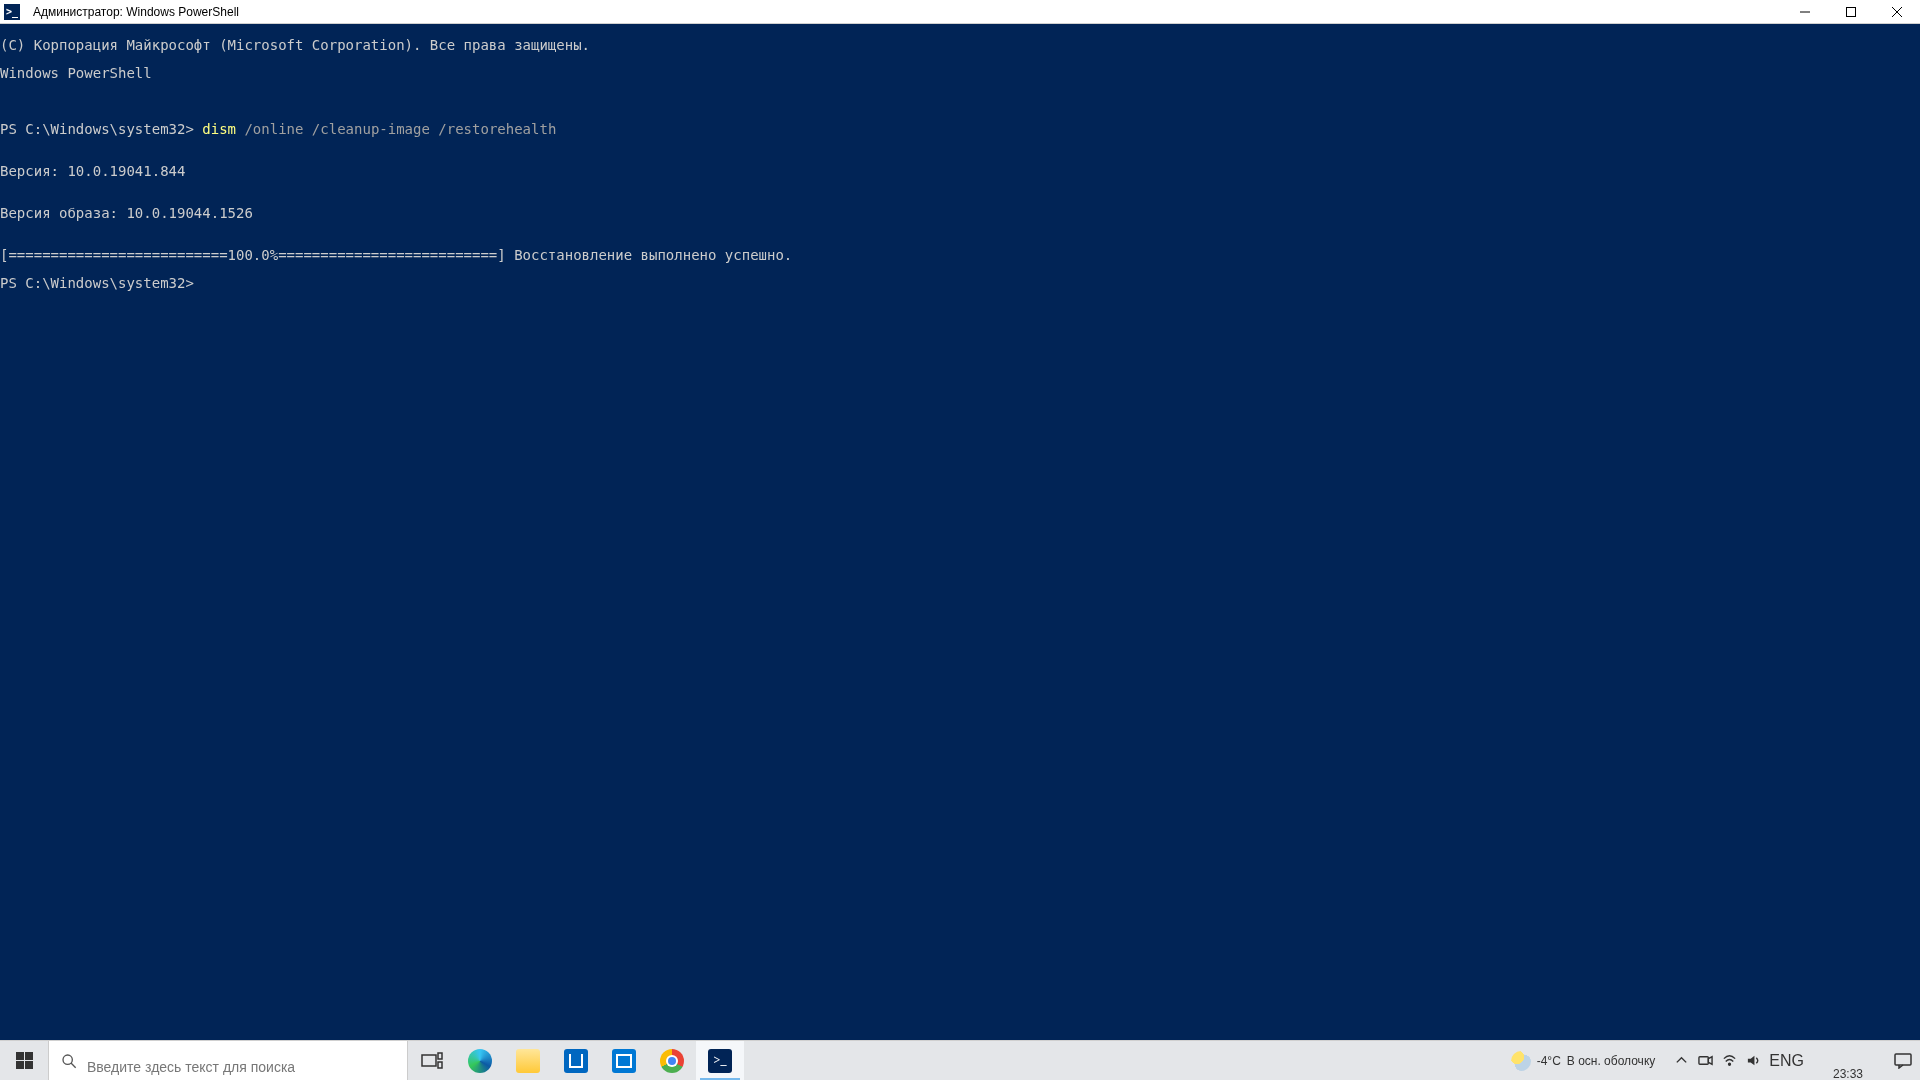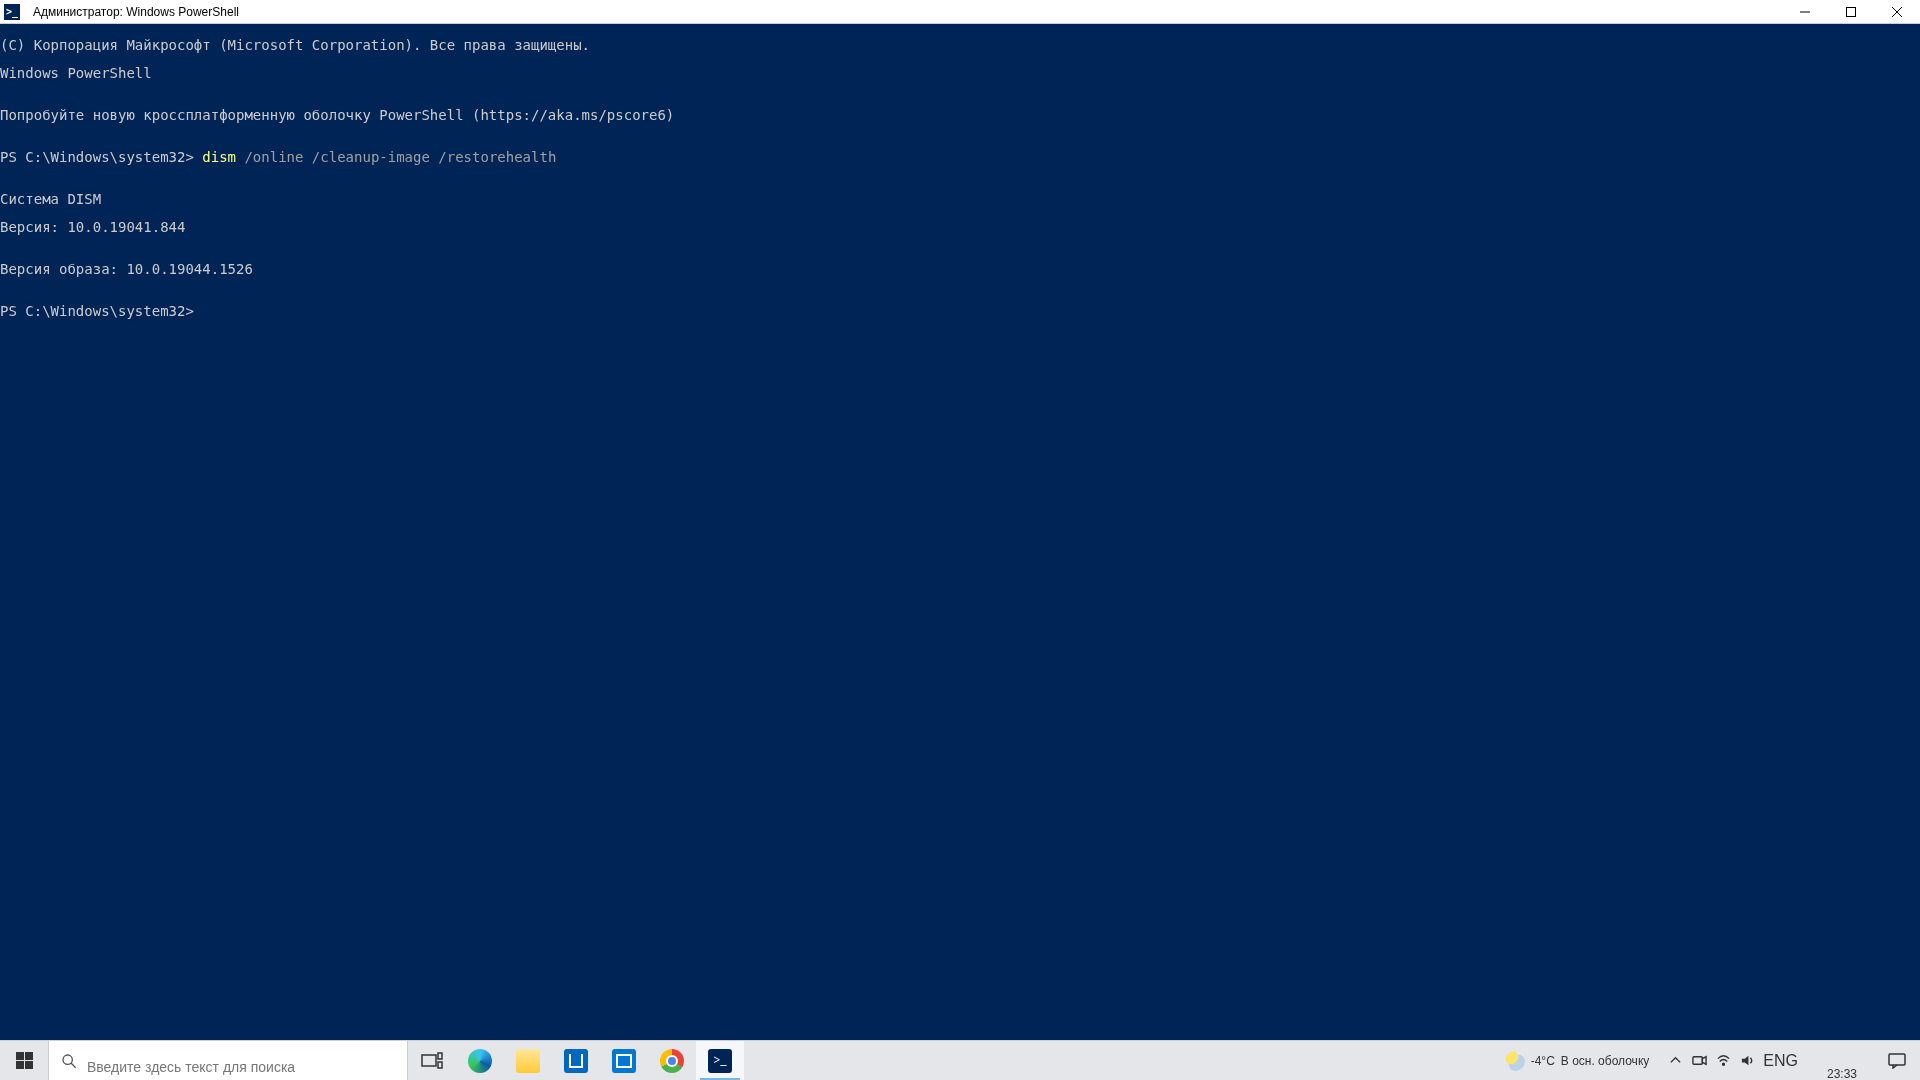--- a/index.html
+++ b/index.html
@@ -51,21 +51,21 @@
   .taskbar {
     position: absolute; bottom: 0; left: 0; right: 0;
     height: 40px;
     background: #e4e6e9;
     display: flex;
     align-items: stretch;
     justify-content: space-between;
     border-top: 1px solid #d0d0d0;
   }
   .taskbar-left { display: flex; align-items: stretch; }
-  .taskbar-right { display: flex; align-items: center; gap: 8px; padding-right: 12px; }
+  .taskbar-right { display: flex; align-items: center; gap: 8px; padding-right: 6px; }
 
   .start-btn {
     width: 48px;
     display: flex; align-items: center; justify-content: center;
   }
   .win-logo { display: grid; grid-template-columns: 8px 8px; grid-template-rows: 8px 8px; gap: 1px; }
   .win-logo div { background: #333; }
 
   .search-box {
     width: 360px;
@@ -125,29 +125,28 @@
           <line x1="10" y1="0" x2="0" y2="10"></line>
         </svg>
     </div>
   </div>
 </div>
 
 <div class="terminal">
 <span class="term-line">(C) Корпорация Майкрософт (Microsoft Corporation). Все права защищены.</span>
 <span class="term-line">Windows PowerShell</span>
 <span class="term-line"></span>
-<span class="term-line">Попробуйте новую кроссплатформенную оболочку PowerShell (https://aka.ms/pscore6)</span>
 <span class="term-line"></span>
 <span class="term-line"><span>PS C:\Windows\system32&gt; </span><span class="cmd-yellow">dism</span><span class="cmd-gray"> /online /cleanup-image /restorehealth</span></span>
 <span class="term-line"></span>
-<span class="term-line">Cистема DISM</span>
 <span class="term-line">Версия: 10.0.19041.844</span>
 <span class="term-line"></span>
 <span class="term-line">Версия образа: 10.0.19044.1526</span>
 <span class="term-line"></span>
+<span class="term-line">[==========================100.0%==========================] Восстановление выполнено успешно.</span>
 <span class="term-line">PS C:\Windows\system32&gt; </span>
 </div>
 
 <div class="taskbar">
   <div class="taskbar-left">
 
     <div class="start-btn">
       <div class="win-logo">
         <div></div>
           <div></div>

